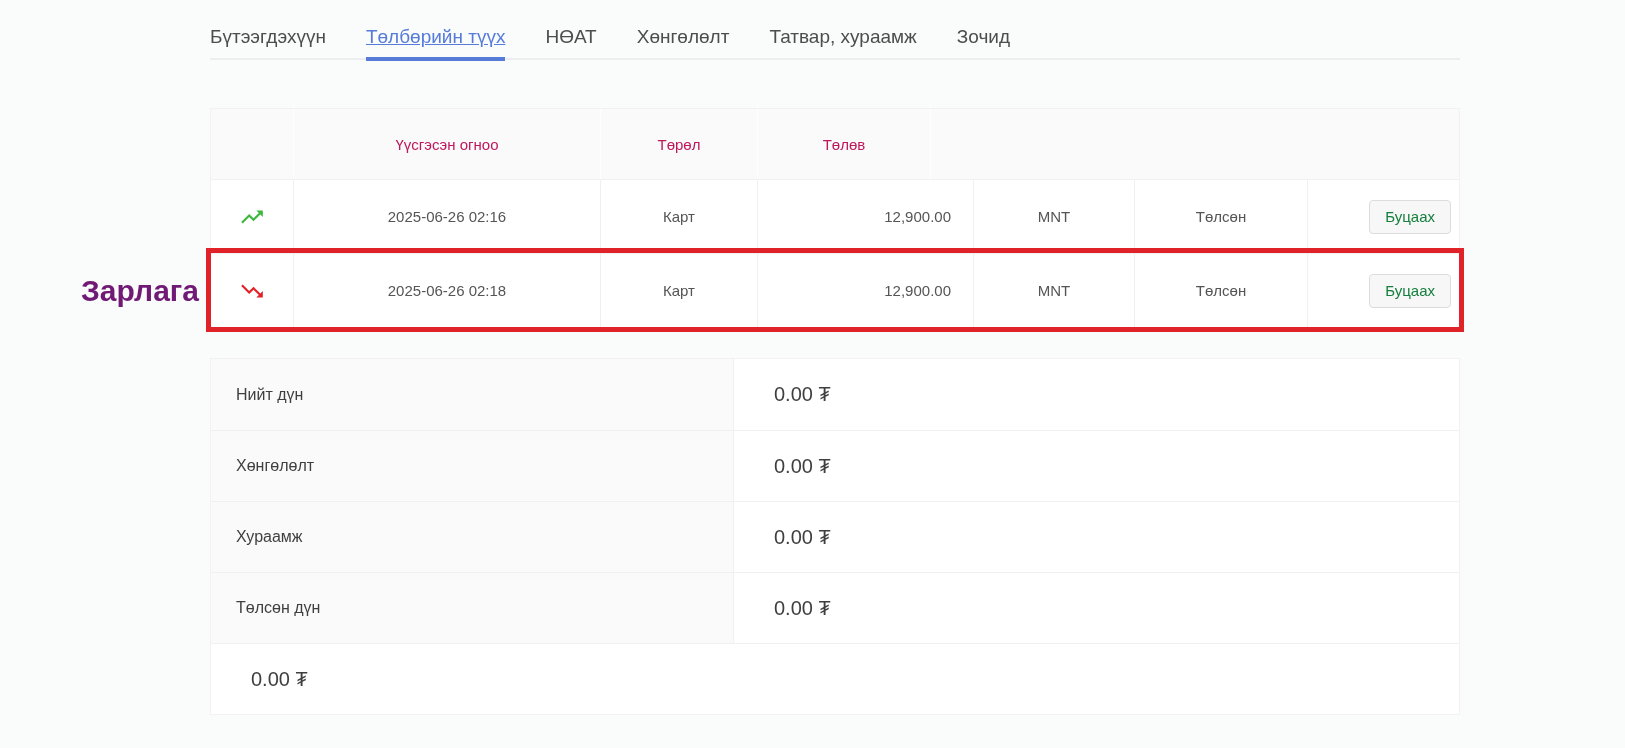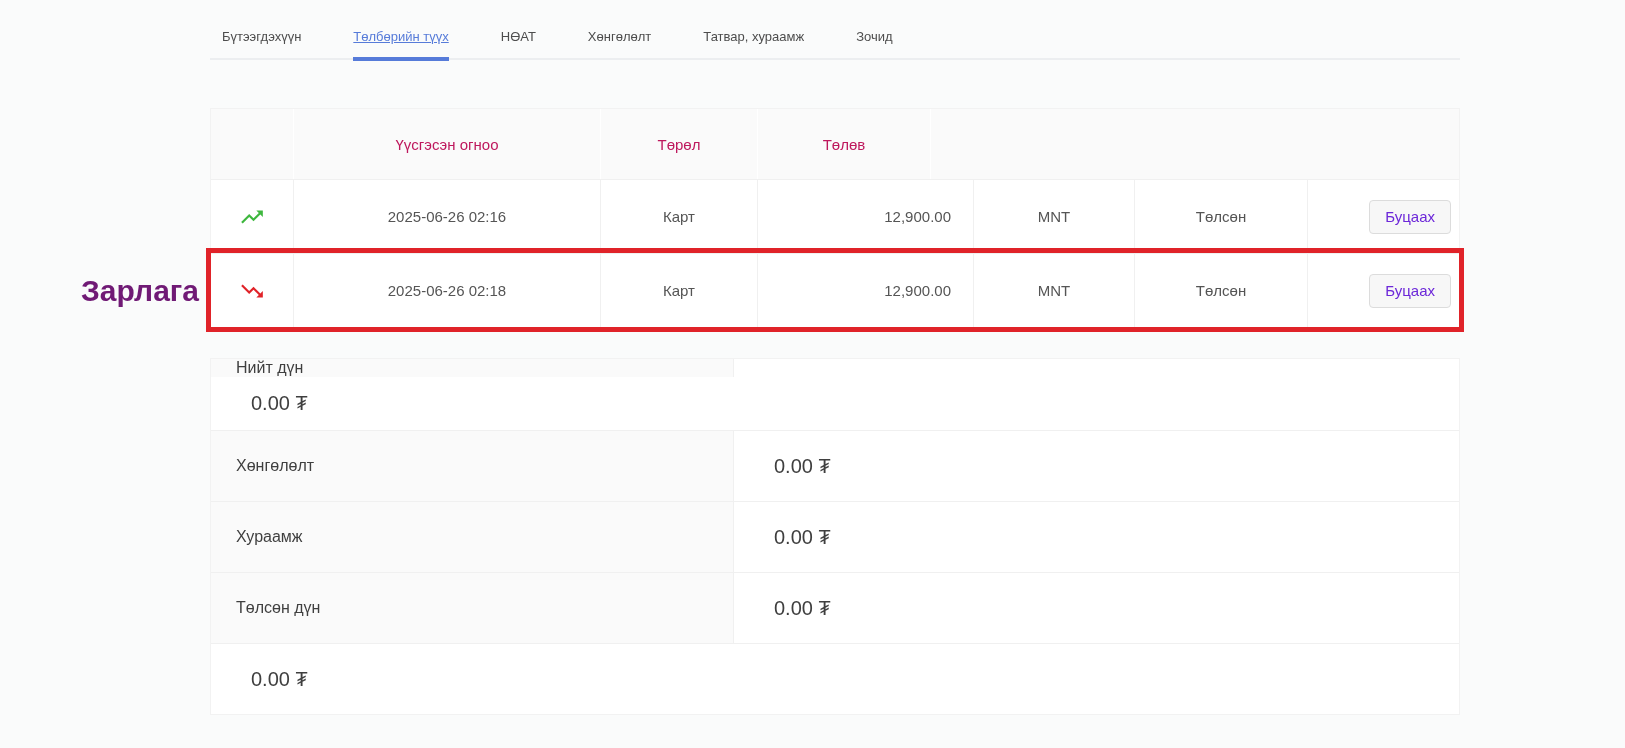--- a/index.html
+++ b/index.html
@@ -3,22 +3,22 @@
 <meta charset="utf-8">
 <style>
   * { margin:0; padding:0; box-sizing:border-box; }
   html,body { width:1625px; height:748px; background:#fafbfb; overflow:hidden;
               font-family:"Liberation Sans","DejaVu Sans",sans-serif; }
   .content { margin-left:210px; width:1250px; padding-top:15px; }
 
   
   .tabs { display:flex; gap:40px; height:45px; align-items:center;
           border-bottom:2px solid #eceef0; }
-  .tab { font-size:13px; color:#4d4d4d; cursor:pointer; position:relative;
-         height:100%; display:flex; align-items:center; white-space:nowrap;margin-left:12px; }
+  .tab { font-size:19px; color:#4d4d4d; cursor:pointer; position:relative;
+         height:100%; display:flex; align-items:center; white-space:nowrap; }
   .tab.active { color:#567bd9;text-decoration:underline; }
   .tab.active::after { content:""; position:absolute; left:0; right:0; bottom:-3px;
          height:4px; background:#567bd9; }
 
   
   .main-table { margin-top:48px; width:1250px; background:#fff;
                 border:1px solid #f2f2f2; }
   .thead { display:flex; height:70px; background:#fafafa; }
   .th { display:flex; align-items:center; justify-content:center;
         font-size:15px; color:#be185d; border-right:1px solid #ffffff; }
@@ -36,31 +36,31 @@
   .col-currency { width:161px; flex-shrink:0; }
   .col-status { width:173px; flex-shrink:0; }
   .col-action { flex:1; justify-content:flex-end; padding-right:8px; }
 
   .tr.highlighted { box-shadow:0 0 0 5px #e02329; z-index:2; }
 
   .annotation { position:absolute; right:calc(100% + 12px); top:50%;
         transform:translateY(-50%); font-size:30px; font-weight:700;
         color:#701a75; white-space:nowrap; }
 
-  .btn-return { height:34px; padding:0 15px; font-size:15px; color:#6d28d9;
+  .btn-return { height:34px; padding:0 15px; font-size:15px; color:#15803d;
         background:#f7f7f7; border:1px solid #dcdcdc; border-radius:4px;
         font-family:inherit; cursor:not-allowed; }
 
   .trend-icon { display:flex; align-items:center; justify-content:center; }
 
   
   .summary-table { margin-top:30px; width:1250px; border:1px solid #f2f2f2;
         background:#fff; }
   .srow { display:flex; height:71px; border-top:1px solid #f0f0f0; }
-  .srow:first-child { border-top:none;flex-direction:column; }
+  .srow:first-child { border-top:none; }
   .slabel { width:523px; flex-shrink:0; background:#fafafa; display:flex;
         align-items:center; padding-left:25px; font-size:16px; color:#3f3f3f;
         border-right:1px solid #f0f0f0; }
   .svalue { flex:1; display:flex; align-items:center; padding-left:40px;
         font-size:20px; color:#3f3f3f; background:#fff; }
 </style>
 </head>
 <body>
 
 <div class="content">

